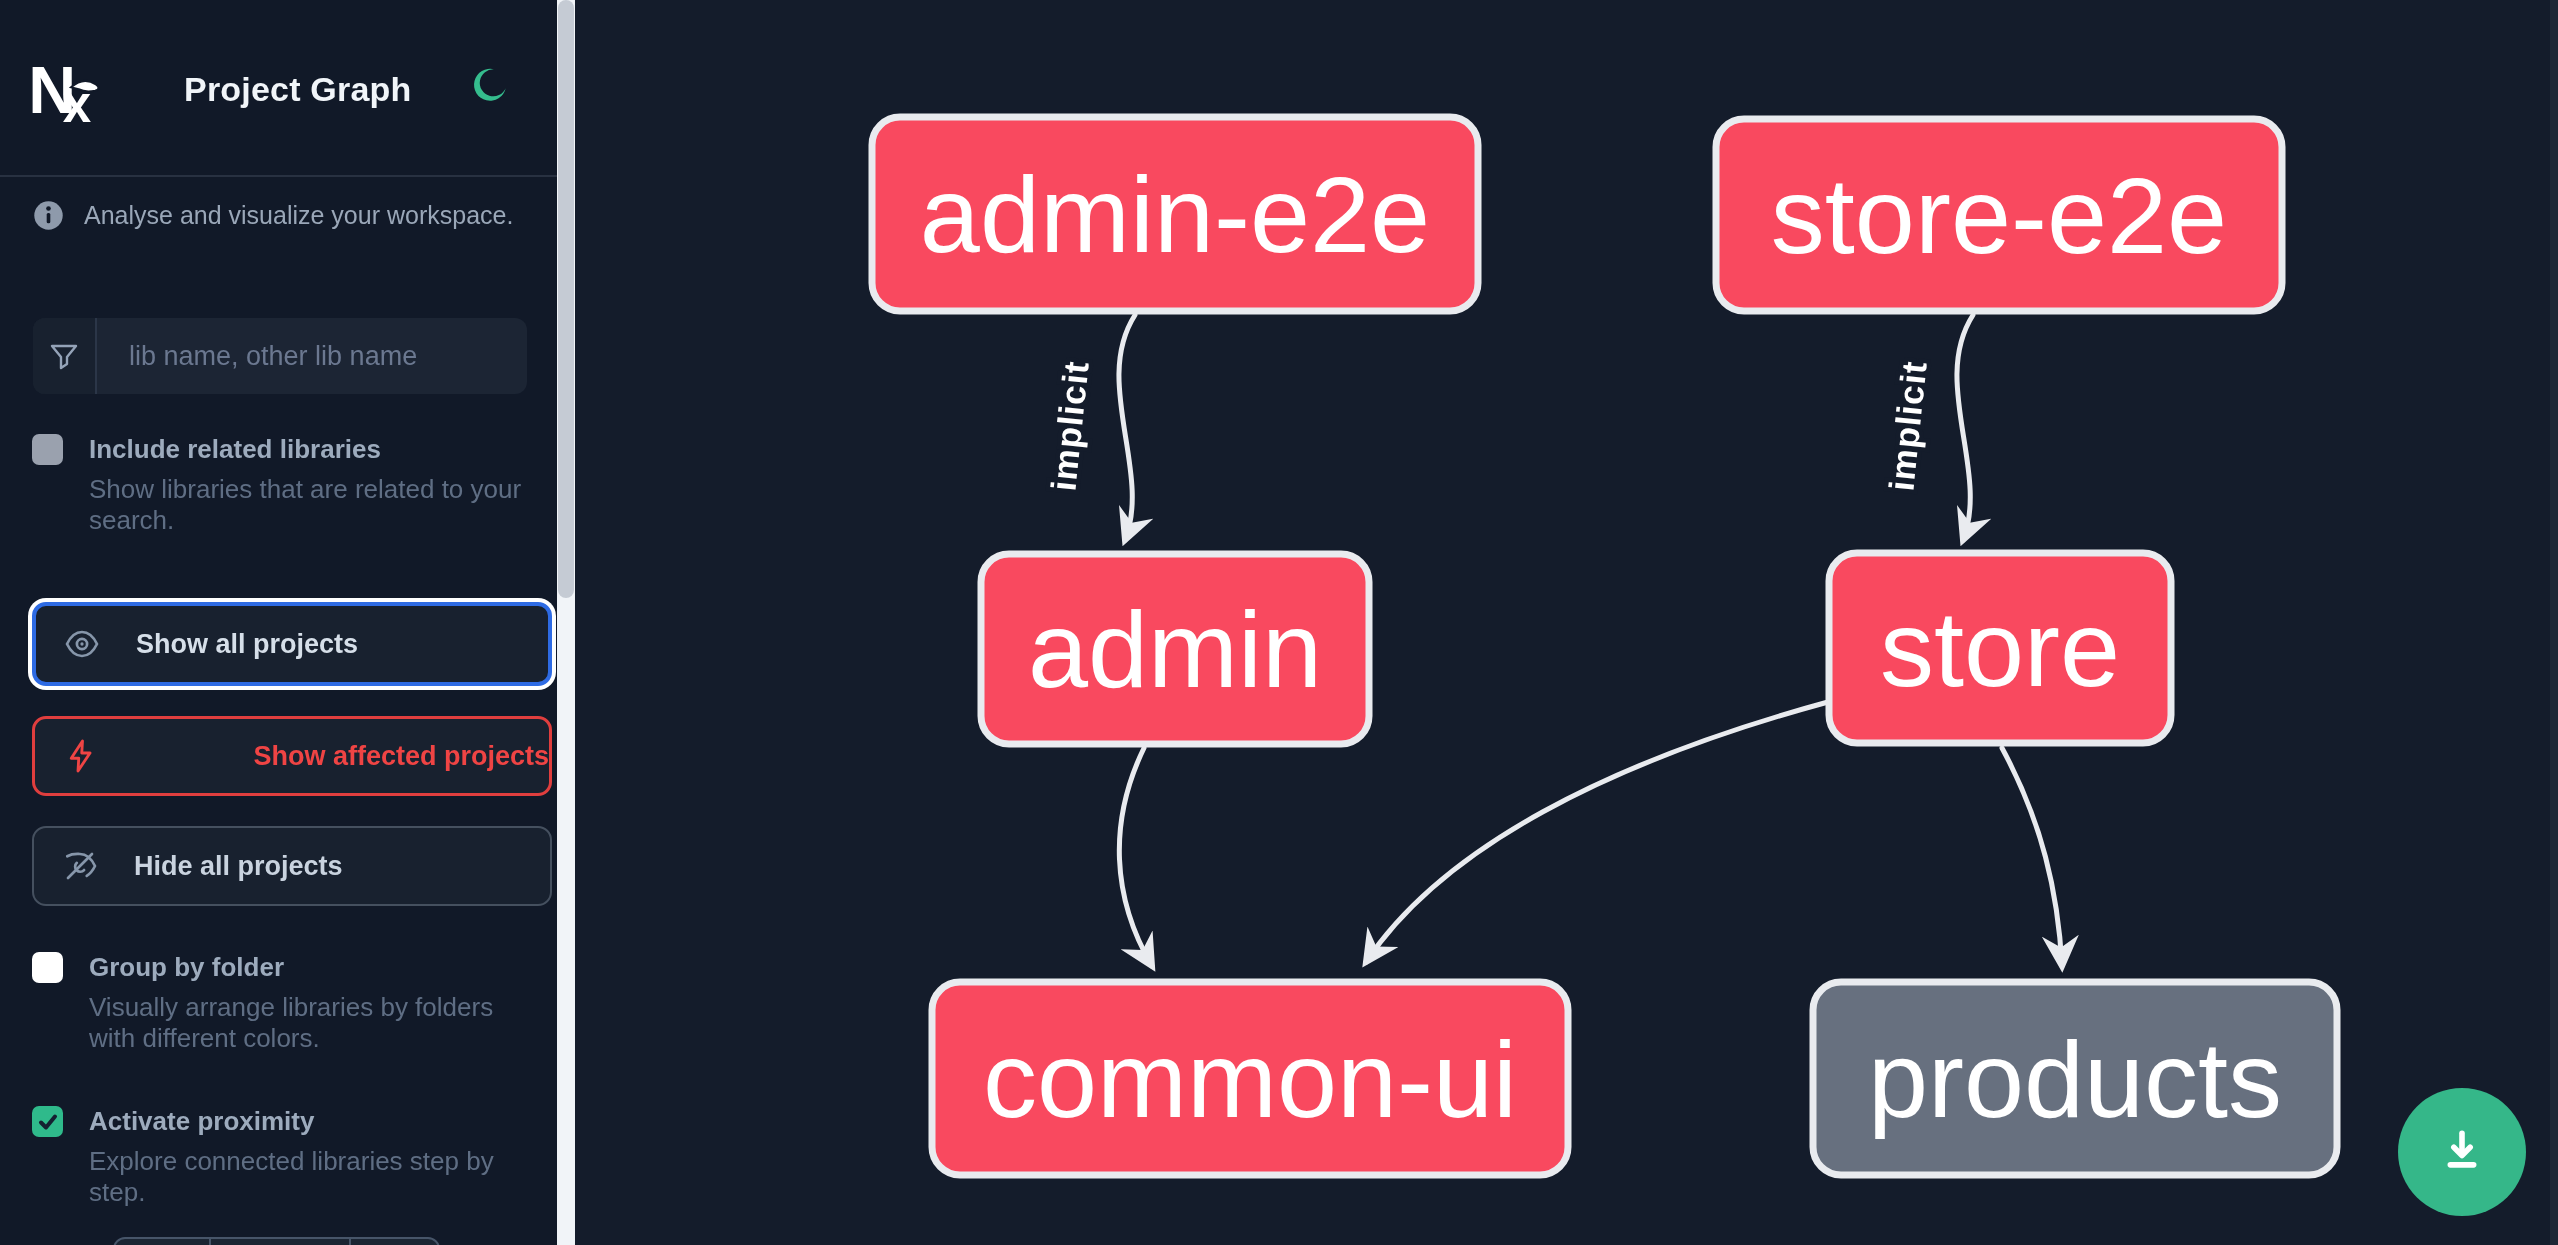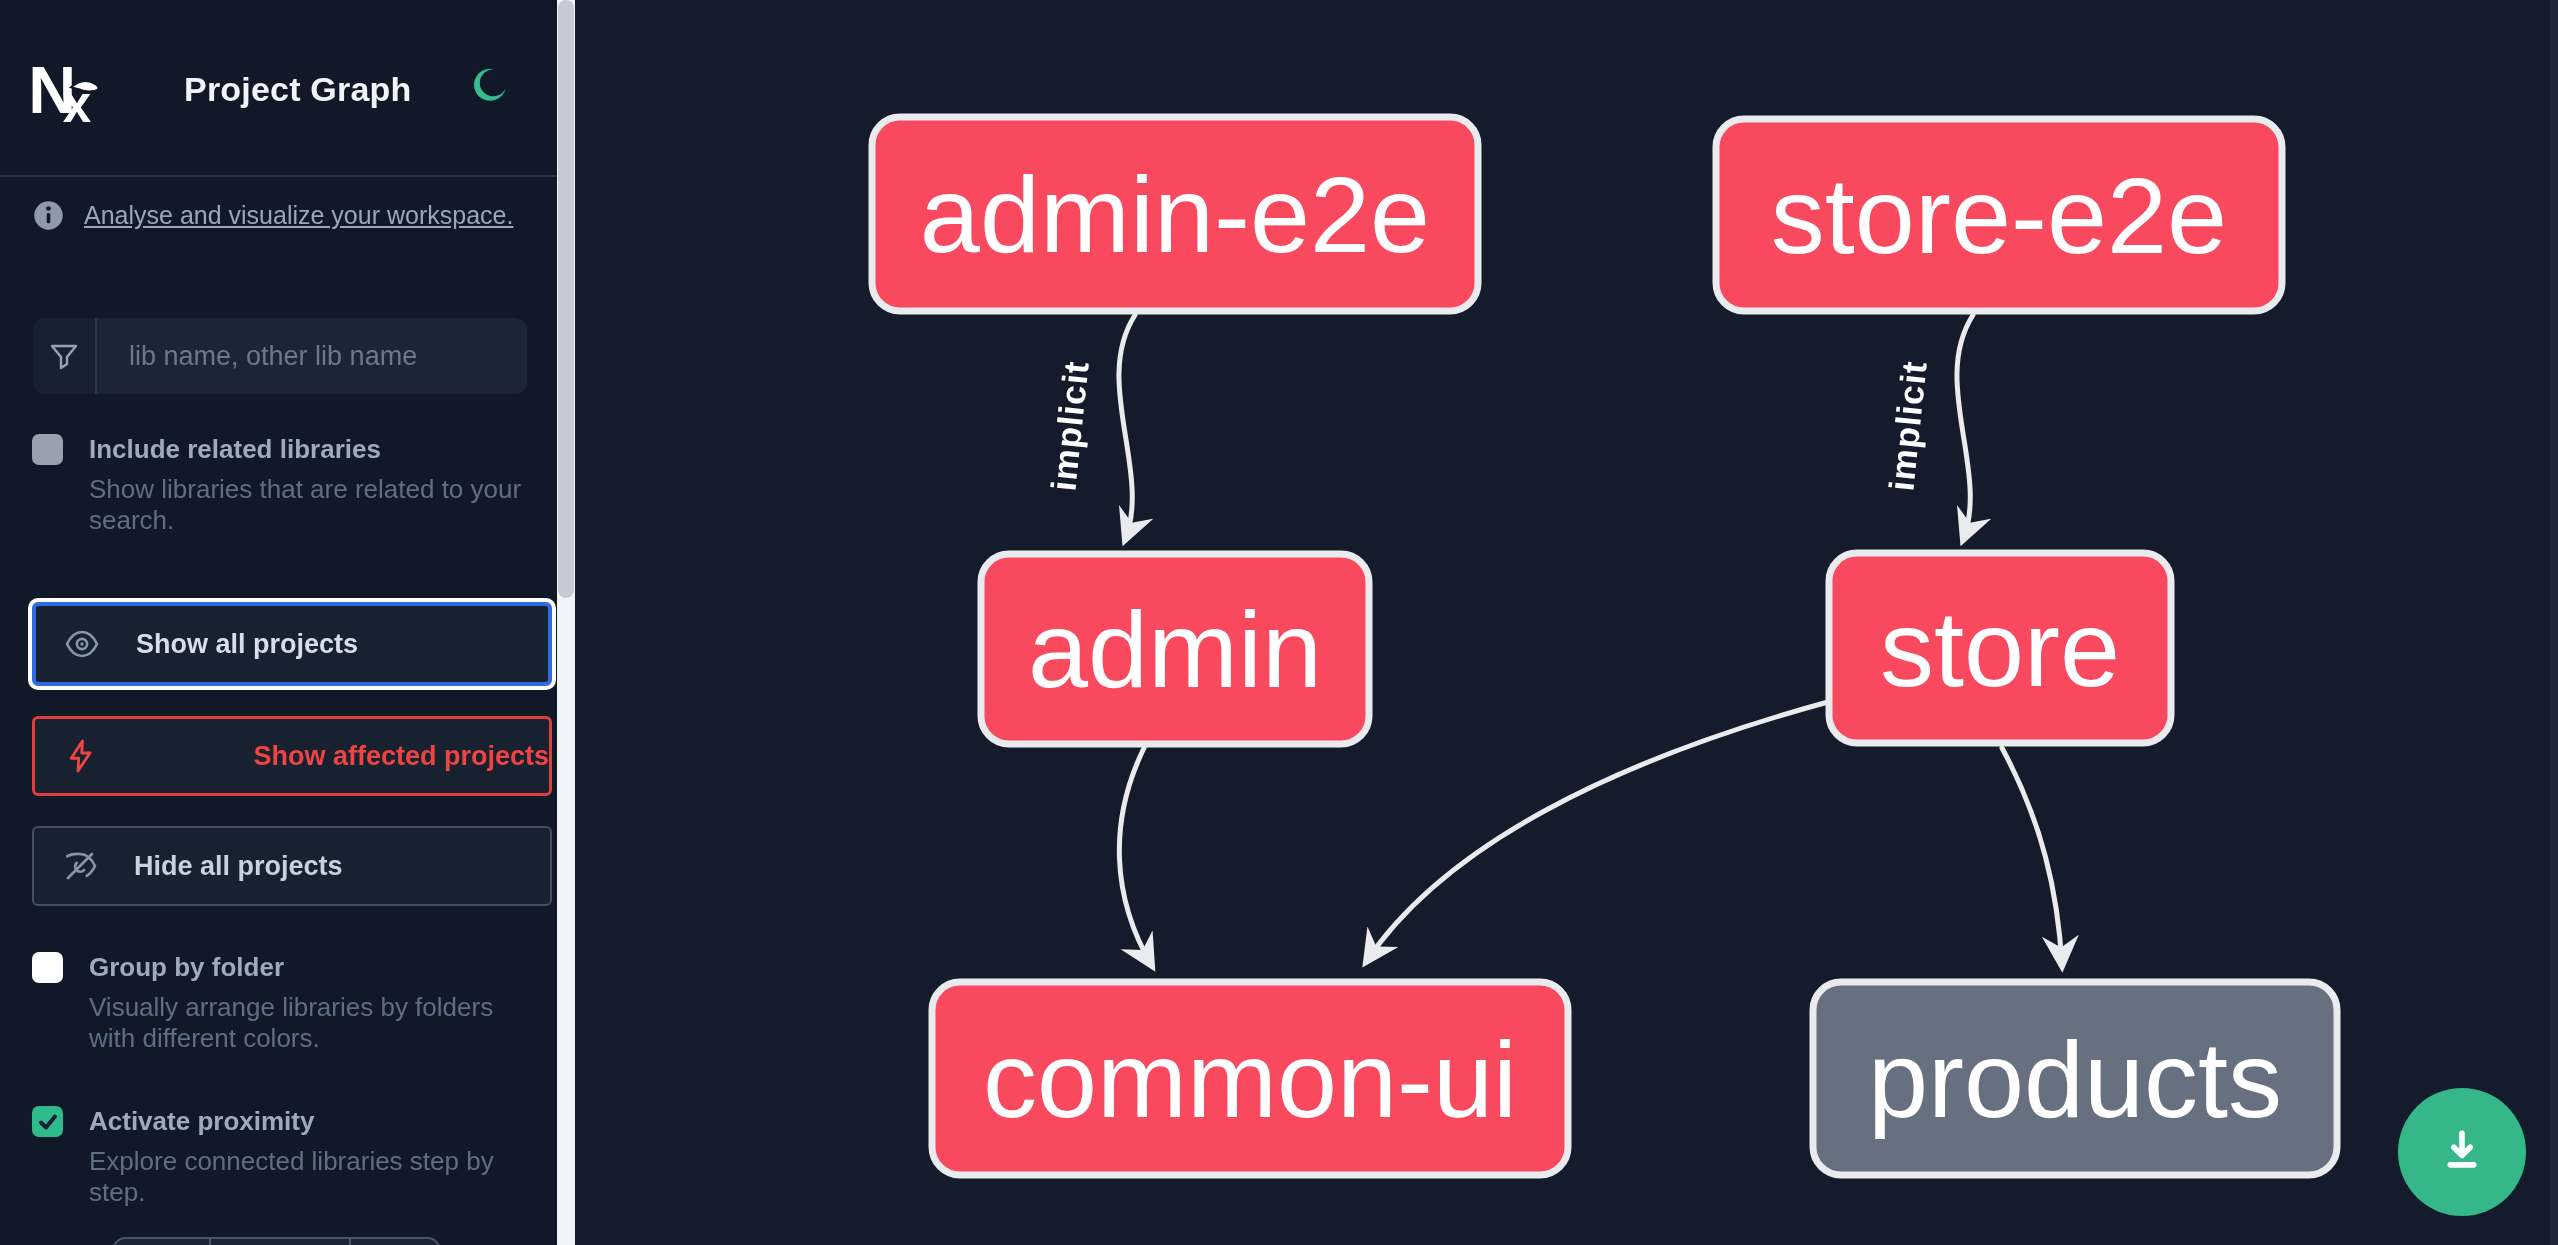--- a/index.html
+++ b/index.html
@@ -23,21 +23,21 @@
   }
   .nx-logo { position: absolute; left: 31px; top: 56px; width: 76px; height: 70px; }
   .app-title {
     position: absolute; left: 184px; top: 70px;
     font-size: 34px; font-weight: 700; color: #f1f5f9; letter-spacing: 0.2px;
   }
   .moon-btn { position: absolute; left: 468px; top: 64px; width: 44px; height: 44px; cursor: pointer; background: none; border: none; }
 
   .info-row { position: absolute; left: 33px; top: 200px; display: flex; align-items: center; gap: 20px; }
   .info-icon { width: 31px; height: 31px; flex: 0 0 auto; }
-  .info-text { font-size: 25px; color: #9aa7b8; text-decoration: underline; }
+  .info-text { font-size: 25px; color: #9aa7b8; }
 
   
   .search-box {
     position: absolute; left: 33px; top: 318px; width: 494px; height: 76px;
     background: #1c2534; border-radius: 12px; display: flex; align-items: stretch; overflow: hidden;
   }
   .search-icon-seg {
     width: 64px; background: #18212f; border-right: 2px solid #2b3648;
     display: flex; align-items: center; justify-content: center;
   }
@@ -53,21 +53,21 @@
   .cb-muted  { background: #9aa1ae; }
   .cb-white  { background: #ffffff; }
   .cb-checked { background: #2fba8b; display: flex; align-items: center; justify-content: center; }
   .option-text { width: 436px; }
   .option-label { font-size: 26px; font-weight: 700; color: #9dabbd; line-height: 34px; margin-bottom: 8px; cursor: pointer; }
   .option-desc  { font-size: 26px; color: #5f6e84; line-height: 31px; }
 
   
   .side-btn {
     position: absolute; left: 32px; width: 520px; height: 80px;
-    background: #18212f; border-radius: 6px; border: 2px solid #45505f;
+    background: #18212f; border-radius: 14px; border: 2px solid #45505f;
     display: flex; align-items: center; gap: 36px; padding-left: 28px;
     font-family: inherit; font-size: 27px; font-weight: 600; color: #c9d3df; cursor: pointer;
   }
   .side-btn svg { flex: 0 0 auto; }
   .btn-focused {
     height: 84px;
     border: 4px solid #2e6be4;
     box-shadow: 0 0 0 4px #ffffff;
     color: #d6dfe9;
   }

